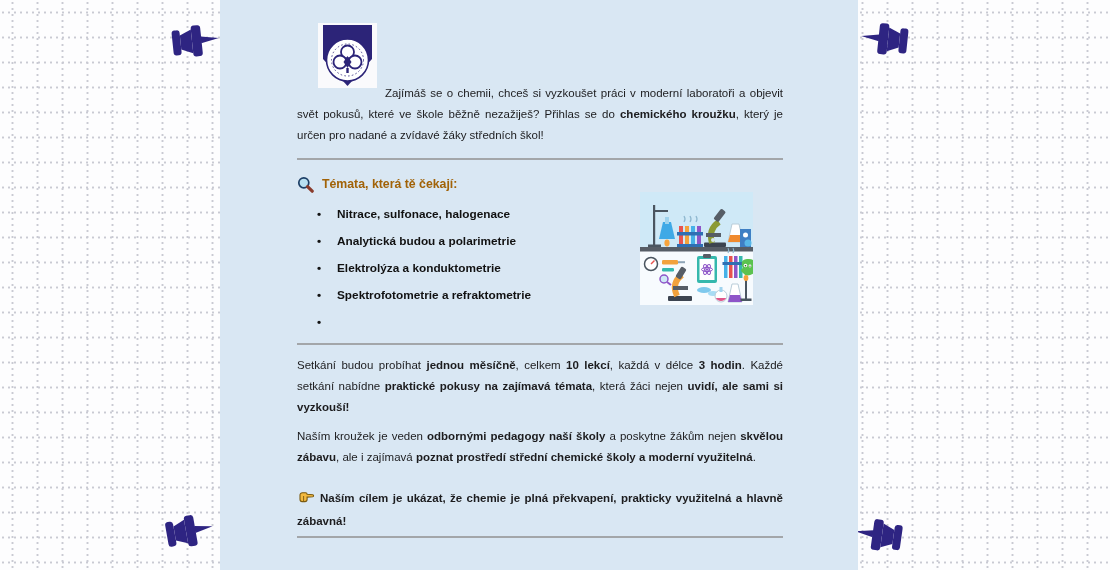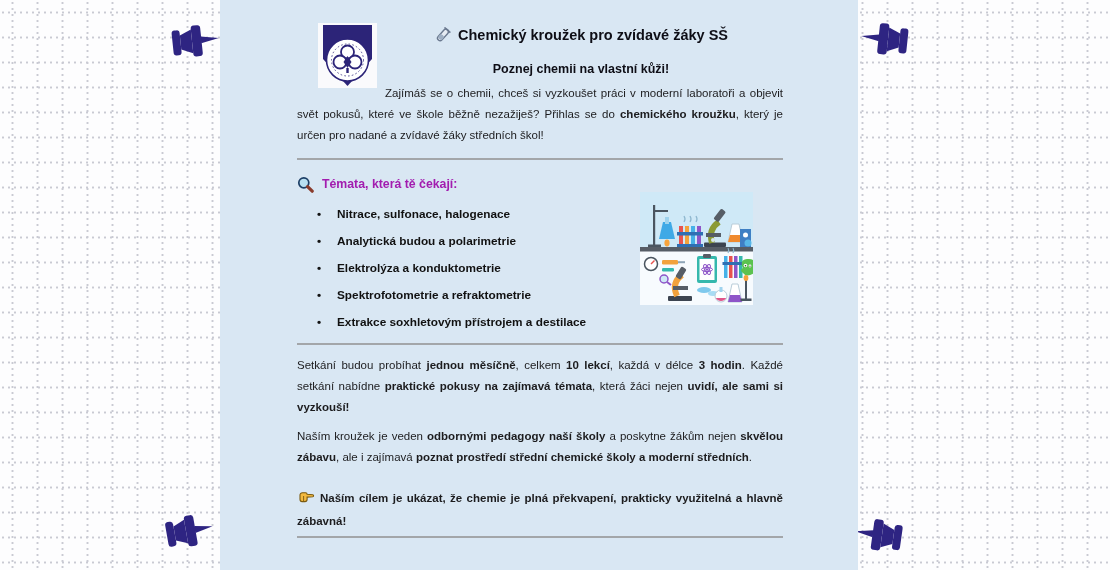--- a/index.html
+++ b/index.html
@@ -21,21 +21,21 @@
     padding:23px 75px 0 77px;
     font-size:11.5px;line-height:21px;
   }
   .hdr{position:relative;height:59px;}
   .logo{position:absolute;left:21px;top:0;width:59px;height:65px;}
   .hdr-text{margin-left:82px;text-align:center;}
   .title{font-size:14.5px;font-weight:bold;color:#0e0e16;padding-top:2px;display:flex;align-items:center;justify-content:center;gap:7px;}
   .subtitle{font-size:12.5px;font-weight:bold;margin-top:13px;color:#0e0e16;}
   .intro{margin:1px 0 12px 0;text-align:justify;text-indent:88px;}
   hr.div{border:none;border-top:2px solid #a3a6a9;margin:10px 0 0 0;}
-  .sec-head{margin-top:14px;font-weight:bold;font-size:12.3px;display:flex;align-items:center;gap:8px;color:#a21caf;}
+  .sec-head{margin-top:14px;font-weight:bold;font-size:12.3px;display:flex;align-items:center;gap:8px;color:#a16207;}
   ul.topics{list-style:none;margin:13px 0 0 0;padding:0;font-weight:bold;font-size:11.8px;color:#111;}
   ul.topics li{display:flex;line-height:13px;margin-bottom:14px;}
   ul.topics .bullet{width:20px;margin-left:20px;flex:none;}
   .para{margin:10px 0 0 0;text-align:justify;}
   .para.p2{margin-top:8px;}
   .goal{margin:20px 0 0 0;text-align:justify;}
   .goal .hand{display:inline-block;vertical-align:-2px;margin-right:5px;}
   .illu{position:absolute;left:420px;top:192px;width:113px;height:113px;}
   .pin{position:absolute;width:50px;height:42px;color:#2e2482;}
   .pin-tl{left:170px;top:20px;transform:rotate(-6deg);}
@@ -80,33 +80,20 @@
         <rect x="0" y="0" width="59" height="65" fill="#fafafc"></rect>
         <polygon points="5,2 54,2 54,36 29.5,63 5,36" fill="#2c2478"></polygon>
         <circle cx="29.5" cy="37" r="21" fill="#ffffff" stroke="#2c2478" stroke-width="1.6"></circle>
         <circle cx="29.5" cy="37" r="16" fill="none" stroke="#2c2478" stroke-width="0.8" stroke-dasharray="1.6 2.2"></circle>
         <circle cx="29.5" cy="29" r="6.5" fill="#ffffff" stroke="#2c2478" stroke-width="1.8"></circle>
         <circle cx="22" cy="39" r="6.5" fill="#ffffff" stroke="#2c2478" stroke-width="1.8"></circle>
         <circle cx="37" cy="39" r="6.5" fill="#ffffff" stroke="#2c2478" stroke-width="1.8"></circle>
         <path d="M29.5 33 l4 6 -4 6 -4 -6 z" fill="#2c2478"></path>
         <rect x="28.3" y="45" width="2.4" height="5" fill="#2c2478"></rect>
       </svg>
-      <div class="hdr-text">
-        <div class="title">
-          <svg class="icon" width="17" height="17" viewBox="0 0 18 18">
-            <g transform="rotate(42 9 9)">
-              <rect x="6.3" y="1" width="5.4" height="14.5" rx="2.7" fill="#e6ecf3" stroke="#6b7a90" stroke-width="1.5"></rect>
-              <rect x="6.3" y="8.5" width="5.4" height="5.5" rx="2.4" fill="#9fb0c4"></rect>
-              <line x1="4.8" y1="1.2" x2="13.2" y2="1.2" stroke="#6b7a90" stroke-width="1.6"></line>
-            </g>
-          </svg>
-          <span>Chemický kroužek pro zvídavé žáky SŠ</span>
-        </div>
-        <div class="subtitle">Poznej chemii na vlastní kůži!</div>
-      </div>
     </div>
 
     <p class="intro"><span>Zajímáš se o chemii, chceš si vyzkoušet práci v moderní laboratoři a objevit svět pokusů, které ve škole běžně nezažiješ? Přihlas se do </span><span style="font-weight: 700;">chemického kroužku</span><span>, který je určen pro nadané a zvídavé žáky středních škol!</span></p>
 
     <hr class="div">
 
     <div class="sec-head">
       <svg class="icon" width="17" height="17" viewBox="0 0 17 17">
         <circle cx="6.8" cy="6.8" r="5" fill="#b9e0f2" stroke="#1d3f66" stroke-width="1.7"></circle>
         <line x1="10.6" y1="10.6" x2="15.2" y2="15.2" stroke="#8a3c2c" stroke-width="3.2" stroke-linecap="round"></line>
@@ -126,30 +113,29 @@
       <li>
           <span class="bullet">•</span>
           <span>Elektrolýza a konduktometrie</span>
         </li>
       <li>
           <span class="bullet">•</span>
           <span>Spektrofotometrie a refraktometrie</span>
         </li>
       <li>
           <span class="bullet">•</span>
-          <span>Extrakce soxhletovým přístrojem a destilace</span>
         </li>
     </ul>
 
     <hr class="div">
 
 
     <p class="para"><span>Setkání budou probíhat </span><span style="font-weight: 700;">jednou měsíčně</span><span>, celkem </span><span style="font-weight: 700;">10 lekcí</span><span>, každá v délce </span><span style="font-weight: 700;">3 hodin</span><span>. Každé setkání nabídne </span><span style="font-weight: 700;">praktické pokusy na zajímavá témata</span><span>, která žáci nejen </span><span style="font-weight: 700;">uvidí, ale sami si vyzkouší!</span></p>
 
-    <p class="para p2"><span>Naším kroužek je veden </span><span style="font-weight: 700;">odbornými pedagogy naší školy</span><span> a poskytne žákům nejen </span><span style="font-weight: 700;">skvělou zábavu</span><span>, ale i zajímavá </span><span style="font-weight: 700;">poznat prostředí střední chemické školy a moderní středních</span><span>.</span></p>
+    <p class="para p2"><span>Naším kroužek je veden </span><span style="font-weight: 700;">odbornými pedagogy naší školy</span><span> a poskytne žákům nejen </span><span style="font-weight: 700;">skvělou zábavu</span><span>, ale i zajímavá </span><span style="font-weight: 700;">poznat prostředí střední chemické školy a moderní využitelná</span><span>.</span></p>
 
     <p class="goal"><span class="hand"><svg width="18" height="14" viewBox="0 0 18 14">
         <path d="M3 5 C3 3.6 4.1 2.8 5.4 2.8 L8.6 2.8 C9.6 2.8 10.1 3.5 10.1 4.2 L15.8 4.7 C16.8 4.8 16.8 6.6 15.8 6.7 L10.1 7.1 L10.1 9.6 C10.1 10.8 9.2 11.6 7.9 11.6 L5.1 11.6 C3.8 11.6 3 10.6 3 9.3 Z" fill="#f3b93f" stroke="#7a5a10" stroke-width="1.1"></path>
         <line x1="6.6" y1="6" x2="6.6" y2="11" stroke="#7a5a10" stroke-width="0.9"></line>
       </svg></span><span><span style="font-weight: 700;">Naším cílem je ukázat, že chemie je plná překvapení, prakticky využitelná a hlavně zábavná!</span></span></p>
 
     <hr class="div" style="margin-top:4px;">
 
   </div>
 

